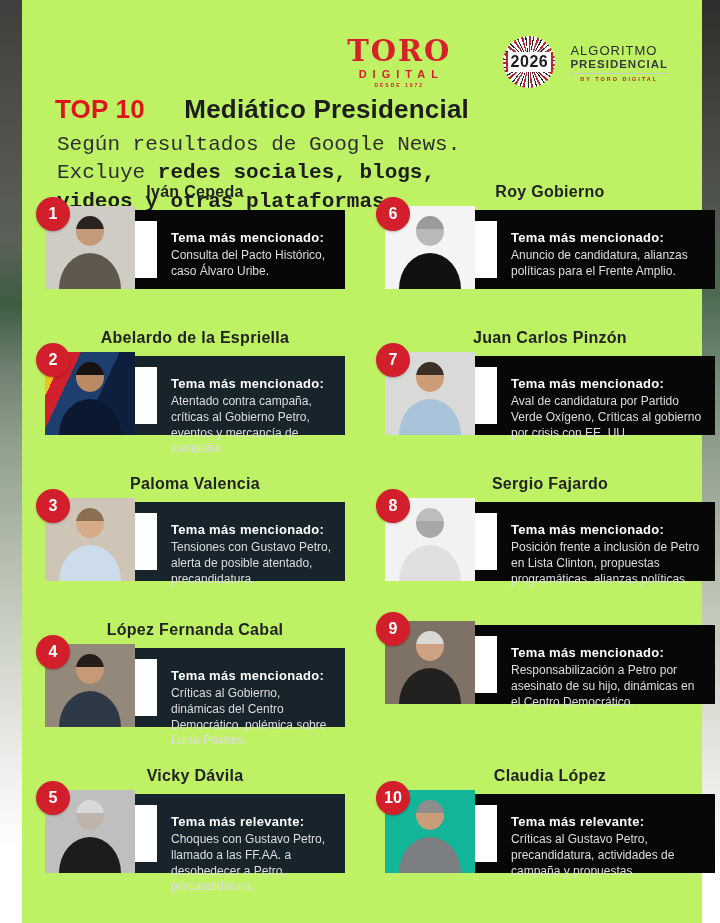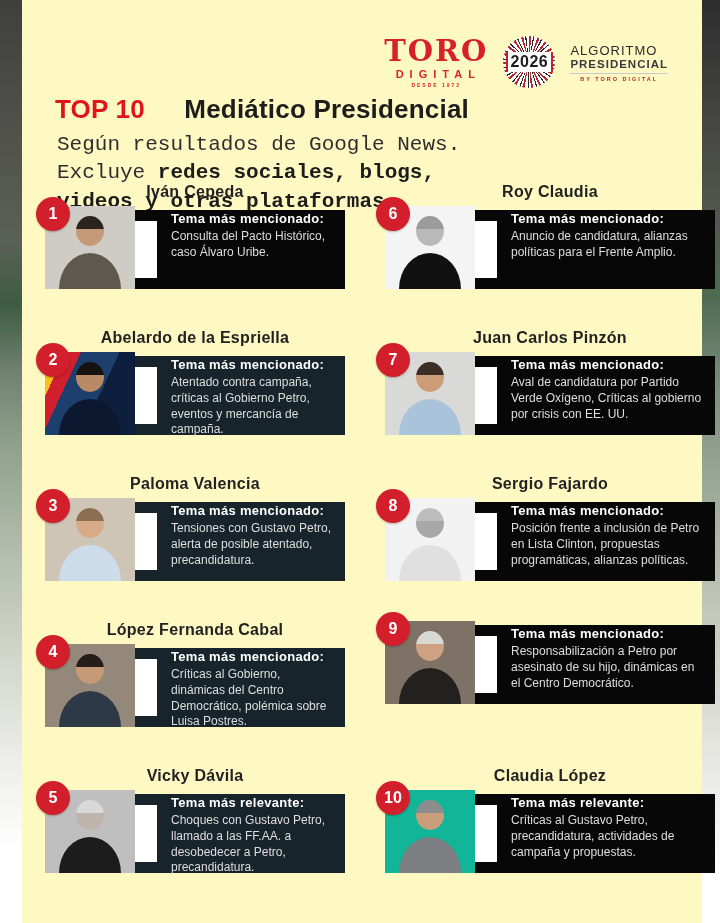--- a/index.html
+++ b/index.html
@@ -1,18 +1,18 @@
 <!DOCTYPE html>
 <html><head>
 <meta charset="utf-8">
 <style>
   * { margin:0; padding:0; box-sizing:border-box; }
   html,body { width:720px; }
   .page {
-    position:relative; width:720px; height:923px; background:#fef9c3;
+    position:relative; width:720px; height:923px; background:#bef264;
     overflow:hidden; font-family:"Liberation Sans", sans-serif; color:#1d1d1b;
   }
 
   
   .strip { position:absolute; top:0; height:100%; z-index:0; }
   .strip-left {
     left:0; width:22px;
     background:linear-gradient(180deg,#3f3f3d 0%,#53534e 16%,#5a6157 26%,
       #3e5c42 33%,#6f8070 40%,#8fa08c 48%,#aeb8a8 58%,#cfd4c8 70%,#ececea 82%,#fff 92%);
   }
@@ -24,21 +24,21 @@
 
   
   .brandrow { position:absolute; top:36px; right:52px; display:flex; align-items:center; gap:15px; z-index:2; }
   .toro-logo { text-align:center; color:#d6212a; }
   .toro-word { font-family:"DejaVu Serif", serif; font-weight:bold; font-size:29px; line-height:1; letter-spacing:2px; }
   .toro-sub { font-size:11px; font-weight:bold; letter-spacing:6px; margin-top:2px; padding-left:4px; }
   .toro-desde { font-size:5px; font-weight:bold; letter-spacing:2px; margin-top:2px; color:#d6212a; }
   .badge-ring {
     position:relative; width:52px; height:52px; border-radius:50%;
     background:repeating-conic-gradient(#b8272b 0deg 5deg,#ffffff 5deg 9deg,#26262a 9deg 12deg,#ffffff 12deg 19deg);
-    display:flex; align-items:center; justify-content:center;
+    display:flex; align-items:center; justify-content:center;margin-left:37px;
   }
   .badge-year {
     background:#ffffff; padding:1px 3px; font-size:16px; font-weight:bold; color:#1c1c1e;
     letter-spacing:0.5px; border-left:2px solid #b8272b; border-right:2px solid #b8272b;
   }
   .algoritmo { text-align:left; }
   .algoritmo-l1 { font-size:13px; font-weight:normal; letter-spacing:1px; color:#2a2a2e; }
   .algoritmo-l2 { font-size:11.5px; font-weight:bold; letter-spacing:1px; color:#3a3a3e; }
   .algoritmo-by { font-size:5.5px; font-weight:bold; letter-spacing:2px; color:#b8272b;
                   border-top:1px solid #c9c9c9; margin-top:3px; padding-top:2px; text-align:center; }
@@ -56,21 +56,21 @@
     display:grid; grid-template-columns:300px 330px; column-gap:20px; row-gap:40px;gap:40px;
   }
   .card { position:relative; }
   .card-name { text-align:center; font-size:16px; font-weight:bold; color:#222222; letter-spacing:0.3px; margin-bottom:5px; }
   .card-body { position:relative; height:83px; }
 
   .dark-box { position:absolute; left:86px; right:0; top:4px; bottom:0; z-index:1; }
   .box-black { background:#070707; }
   .box-slate { background:#17242c; }
   .accent-tab { position:absolute; left:4px; top:11px; bottom:11px; width:22px; background:#ffffff; }
-  .box-text { margin-left:40px; padding:1px 12px 6px 0; }
+  .box-text { margin-left:40px; padding:7px 12px 6px 0;margin-top:13px; }
   .topic-label { color:#ffffff; font-size:13px; font-weight:bold; letter-spacing:0.3px; margin-bottom:3px; }
   .topic-text { color:#dedede; font-size:12px; line-height:1.32; }
 
   
   .photo { position:absolute; left:0; top:0; width:90px; height:83px; z-index:2; overflow:hidden;
            --bg:#ddd; --hair:#333; --skin:#c9a183; --suit:#444; background:var(--bg); }
   .photo::before { 
     content:""; position:absolute; left:50%; top:10px; width:28px; height:30px; margin-left:-14px;
     border-radius:50%; background:linear-gradient(180deg, var(--hair) 0 42%, var(--skin) 42%);
   }
@@ -134,21 +134,21 @@
             <div class="topic-label">Tema más mencionado:</div>
             <div class="topic-text">Consulta del Pacto Histórico, caso Álvaro Uribe.</div>
           </div>
         </div>
         <div class="photo p1"></div>
         <div class="rank-badge">1</div>
       </div>
     </div>
 
     <div class="card">
-      <div class="card-name">Roy Claudia</div>
+      <div class="card-name">Roy Gobierno</div>
       <div class="card-body">
         <div class="dark-box box-black">
           <div class="accent-tab"></div>
           <div class="box-text">
             <div class="topic-label">Tema más mencionado:</div>
             <div class="topic-text">Anuncio de candidatura, alianzas políticas para el Frente Amplio.</div>
           </div>
         </div>
         <div class="photo p2"></div>
         <div class="rank-badge">6</div>

